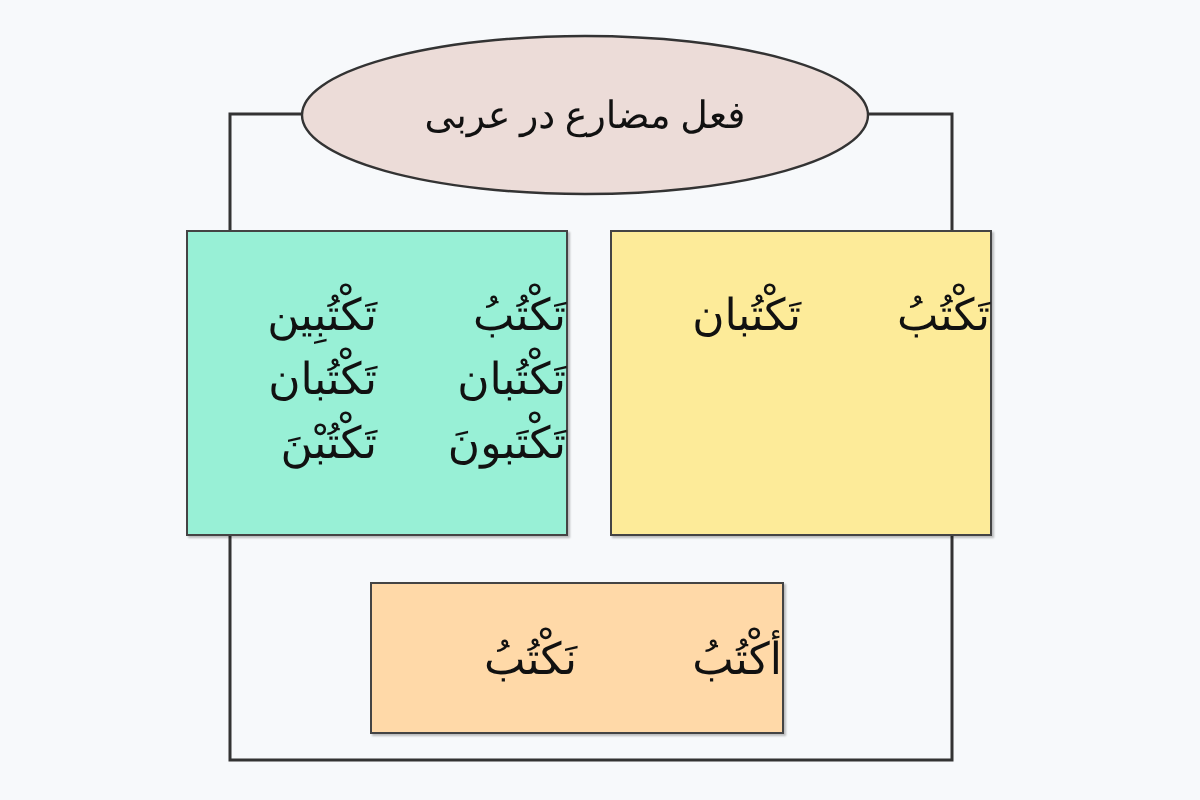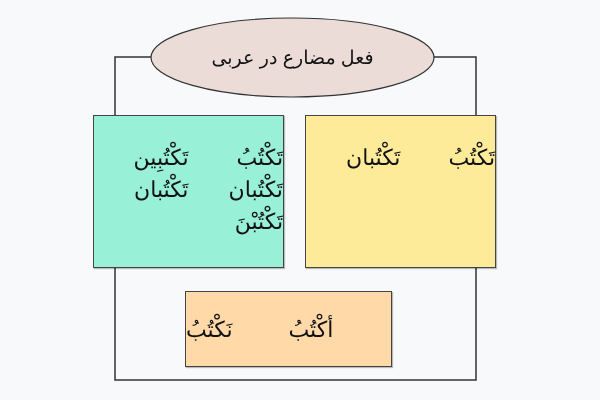--- a/index.html
+++ b/index.html
@@ -7,21 +7,21 @@
       padding: 0;
       width: 600px;
       height: 400px;
       background: #f7f9fb;
       overflow: hidden;
     }
     .canvas {
       position: relative;
       width: 600px;
       height: 400px;
-      font-family: Liberation Sans, sans-serif;
+      font-family: Liberation Serif, serif;
     }
     .connectors {
       position: absolute;
       left: 0; top: 0;
       width: 600px; height: 400px;
     }
     .title-node {
       position: absolute;
       left: 151px;
       top: 18px;
@@ -69,21 +69,21 @@
       white-space: nowrap;
     }
     .single-row {
       position: absolute;
       left: 0; right: 0;
       top: 22px;
       display: grid;
       grid-template-columns: 1fr 1fr;
       line-height: 31px;
     }
-    .single-row .cell { text-align: left; white-space: nowrap; }
+    .single-row .cell { text-align: right; white-space: nowrap; }
   </style>
 </head>
 <body>
 
 <div class="canvas">
 
   <svg class="connectors" viewBox="0 0 600 400">
 
     <polyline points="151,57 115,57 115,115" fill="none" stroke="#333" stroke-width="1.5"></polyline>
 
@@ -95,20 +95,21 @@
   </svg>
 
   <div class="title-node">فعل مضارع در عربی</div>
 
   <div class="box box-green">
     <div class="grid">
       <div class="cell">تَكْتُبُ</div>
       <div class="cell">تَكْتُبِين</div>
       <div class="cell">تَكْتُبان</div>
       <div class="cell">تَكْتُبان</div>
+      <div class="cell">تَكْتَبونَ</div>
       <div class="cell">تَكْتُبْنَ</div>
     </div>
   </div>
 
   <div class="box box-yellow">
     <div class="grid">
       <div class="cell">تَكْتُبُ</div>
       <div class="cell">تَكْتُبان</div>
     </div>
   </div>

